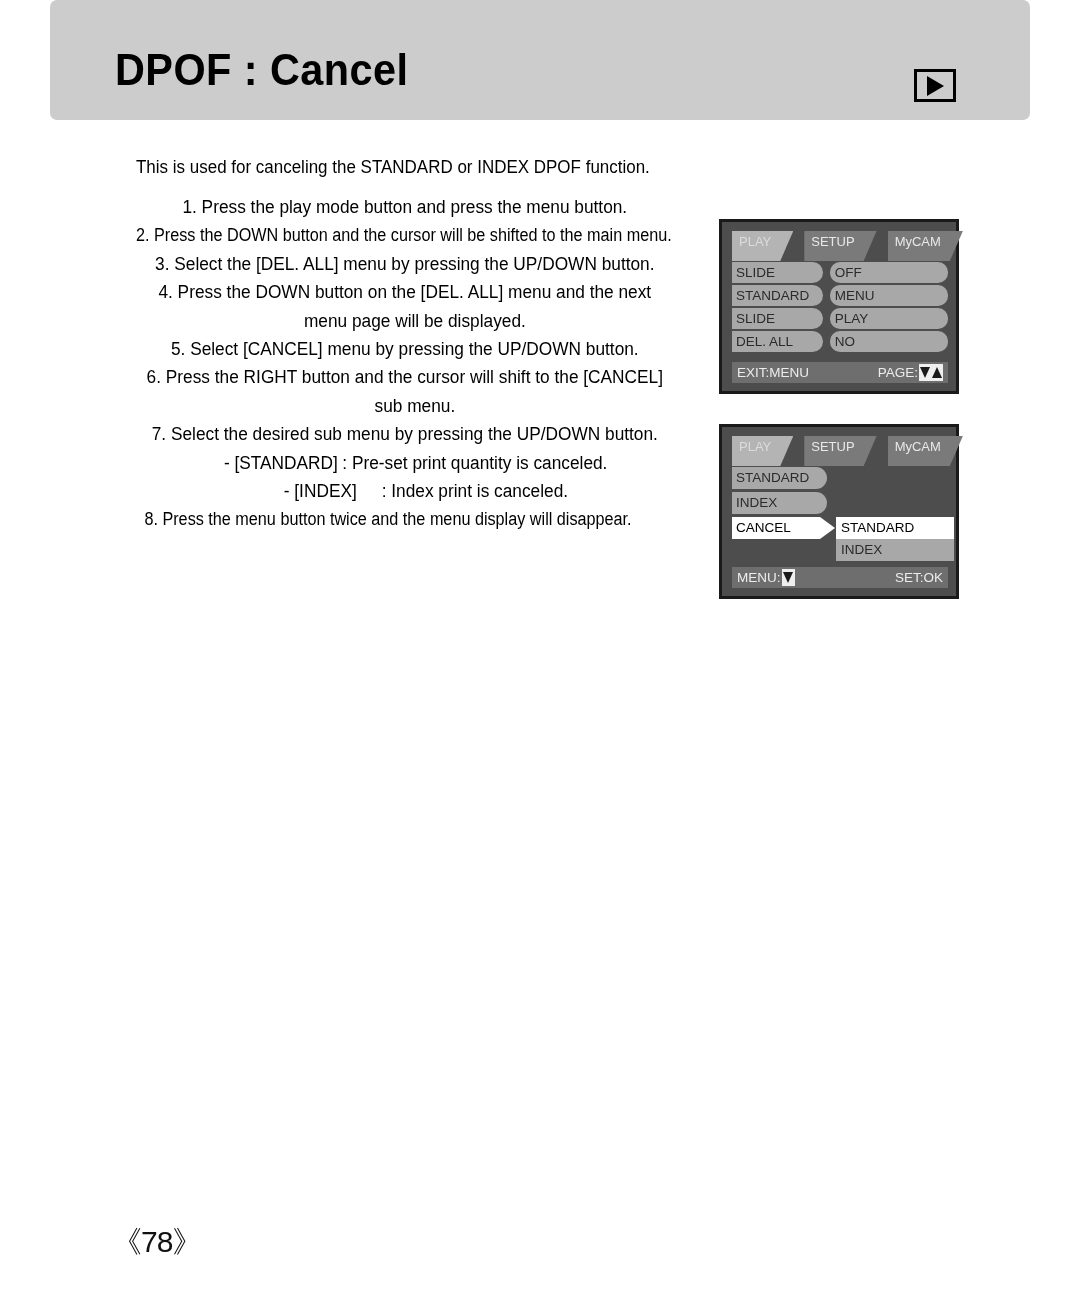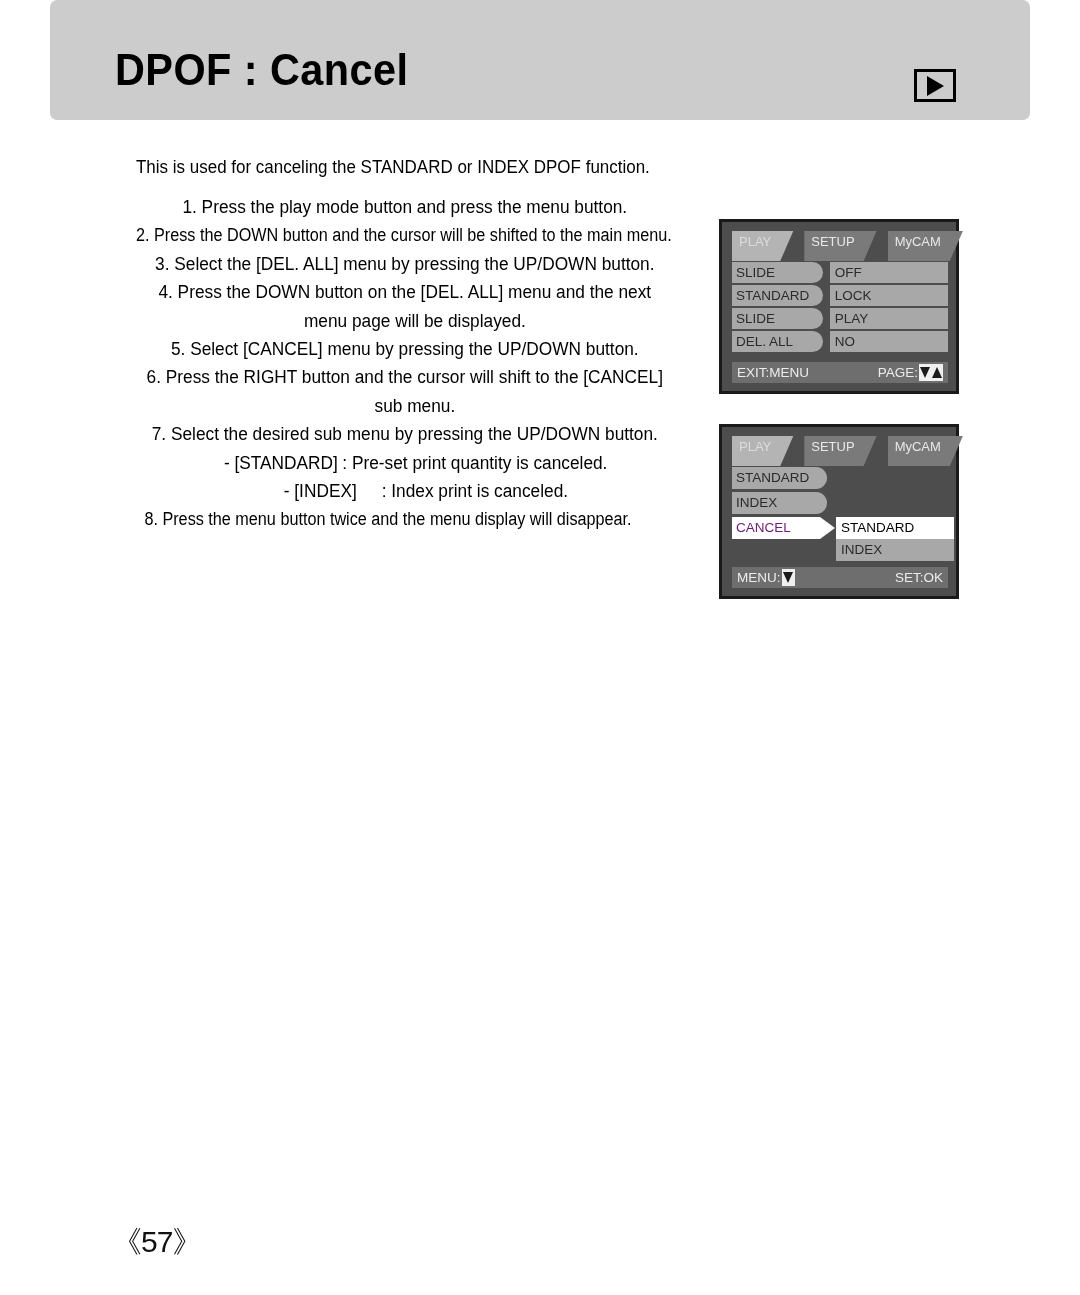--- a/index.html
+++ b/index.html
@@ -177,20 +177,21 @@
     width: 124px;
     height: 21px;
     line-height: 21px;
     background: #a8a8a8;
     color: #2b2b2b;
     padding-left: 5px;
     margin-left: 7px;
     box-sizing: border-box;
     font-size: 13.5px;
     white-space: nowrap;
+    border-radius: 10px;
   }
 
   .statusbar {
     position: absolute;
     left: 10px;
     right: 8px;
     bottom: 8px;
     height: 21px;
     line-height: 21px;
     background: #6e6e6e;
@@ -266,21 +267,21 @@
     padding-left: 4px;
     box-sizing: border-box;
     font-size: 13.5px;
     white-space: nowrap;
   }
   .pointer-sel {
     width: 103px;
     height: 22px;
     line-height: 22px;
     background: #ffffff;
-    color: #701a75;
+    color: #000000;
     padding-left: 4px;
     box-sizing: border-box;
     font-size: 13.5px;
     white-space: nowrap;
     -webkit-clip-path: polygon(0 0, 88px 0, 103px 50%, 88px 100%, 0 100%);
     clip-path: polygon(0 0, 88px 0, 103px 50%, 88px 100%, 0 100%);
   }
   .submenu {
     position: absolute;
     left: 114px;
@@ -343,21 +344,21 @@
     <div class="tab">MyCAM</div>
   </div>
 
   <div class="menu-area">
     <div class="menu-row">
       <div class="pill">SLIDE</div>
       <div class="value-box">OFF</div>
     </div>
     <div class="menu-row">
       <div class="pill">STANDARD</div>
-      <div class="value-box">LOCK</div>
+      <div class="value-box">MENU</div>
     </div>
     <div class="menu-row">
       <div class="pill">SLIDE</div>
       <div class="value-box">PLAY</div>
     </div>
     <div class="menu-row">
       <div class="pill">DEL. ALL</div>
       <div class="value-box">NO</div>
     </div>
   </div>
@@ -397,13 +398,13 @@
 
   <div class="statusbar">
     <span class="left-part">
       <span>MENU:</span>
       <span class="glyph-single"></span>
     </span>
     <span class="right-part">SET:OK</span>
   </div>
 </div>
 
-<div class="page-number">《57》</div>
+<div class="page-number">《78》</div>
 
 </body></html>

